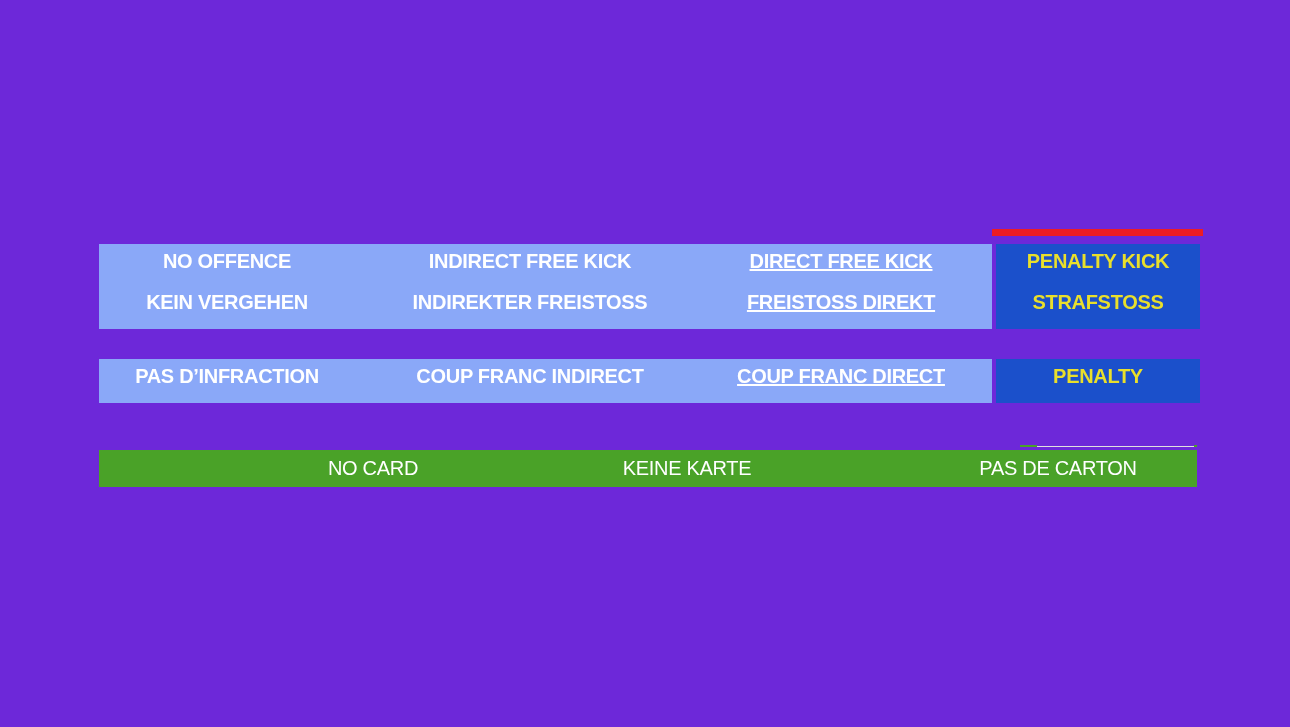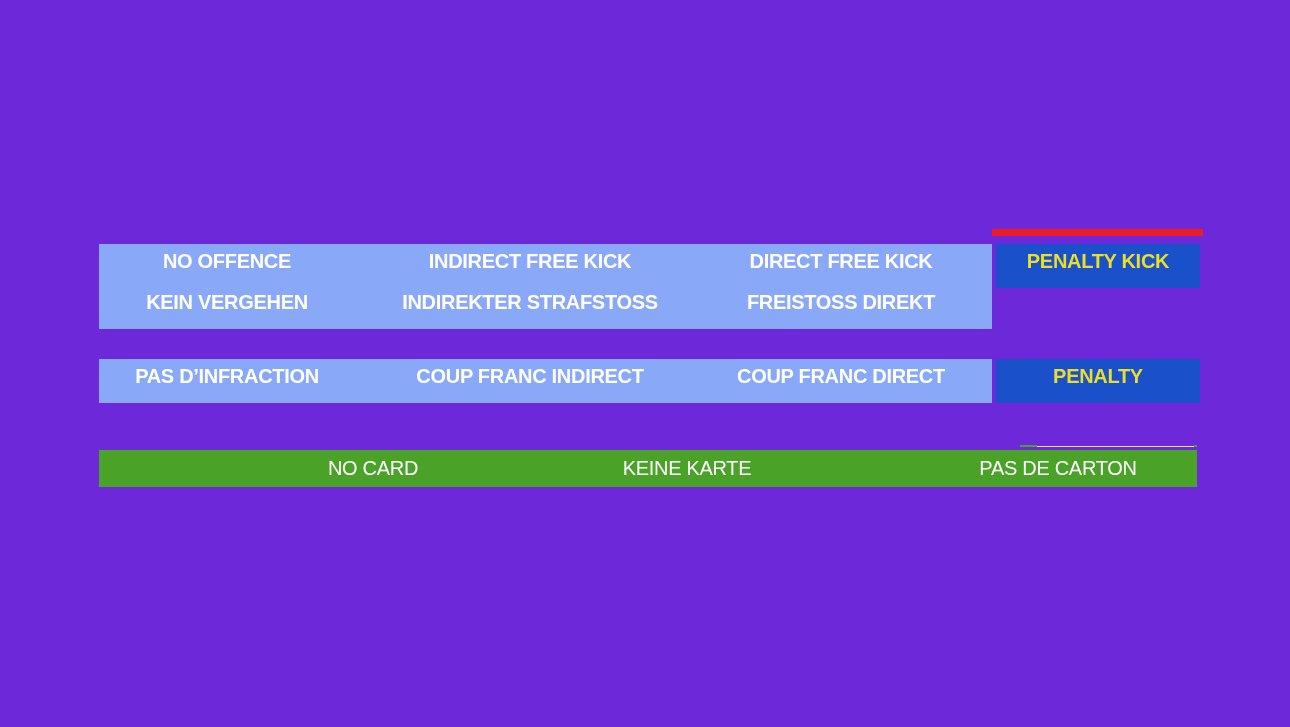--- a/index.html
+++ b/index.html
@@ -46,21 +46,21 @@
     transform: translateX(-50%);
     line-height: 34px;
     color: #ffffff;
     font-weight: bold;
     font-size: 20px;
     letter-spacing: -0.3px;
     white-space: nowrap;
   }
   .c1 { left: 227px; }
   .c2 { left: 530px; }
-  .c3 { left: 841px; }
+  .c3 { left: 841px; text-decoration: underline; }
 
   .redline {
     position: absolute;
     left: 992px;
     top: 229px;
     width: 211px;
     height: 7px;
     background: var(--red);
   }
 
@@ -121,22 +121,23 @@
   <div class="redline"></div>
 
   <div class="bar light r0"></div>
   <span class="cell-text r0 c1">NO OFFENCE</span>
   <span class="cell-text r0 c2">INDIRECT FREE KICK</span>
   <span class="cell-text r0 c3">DIRECT FREE KICK</span>
   <div class="bar dark r0">PENALTY KICK</div>
 
   <div class="bar light r1"></div>
   <span class="cell-text r1 c1">KEIN VERGEHEN</span>
-  <span class="cell-text r1 c2">INDIREKTER STRAFSTOSS</span>
+  <span class="cell-text r1 c2">INDIREKTER FREISTOSS</span>
   <span class="cell-text r1 c3">FREISTOSS DIREKT</span>
+  <div class="bar dark r1">STRAFSTOSS</div>
 
   <div class="bar light r2"></div>
   <span class="cell-text r2 c1">PAS D’INFRACTION</span>
   <span class="cell-text r2 c2">COUP FRANC INDIRECT</span>
   <span class="cell-text r2 c3">COUP FRANC DIRECT</span>
   <div class="bar dark r2">PENALTY</div>
 
   <div class="artifact-line"></div>
   <div class="artifact-dash"></div>
   <div class="artifact-dot"></div>

